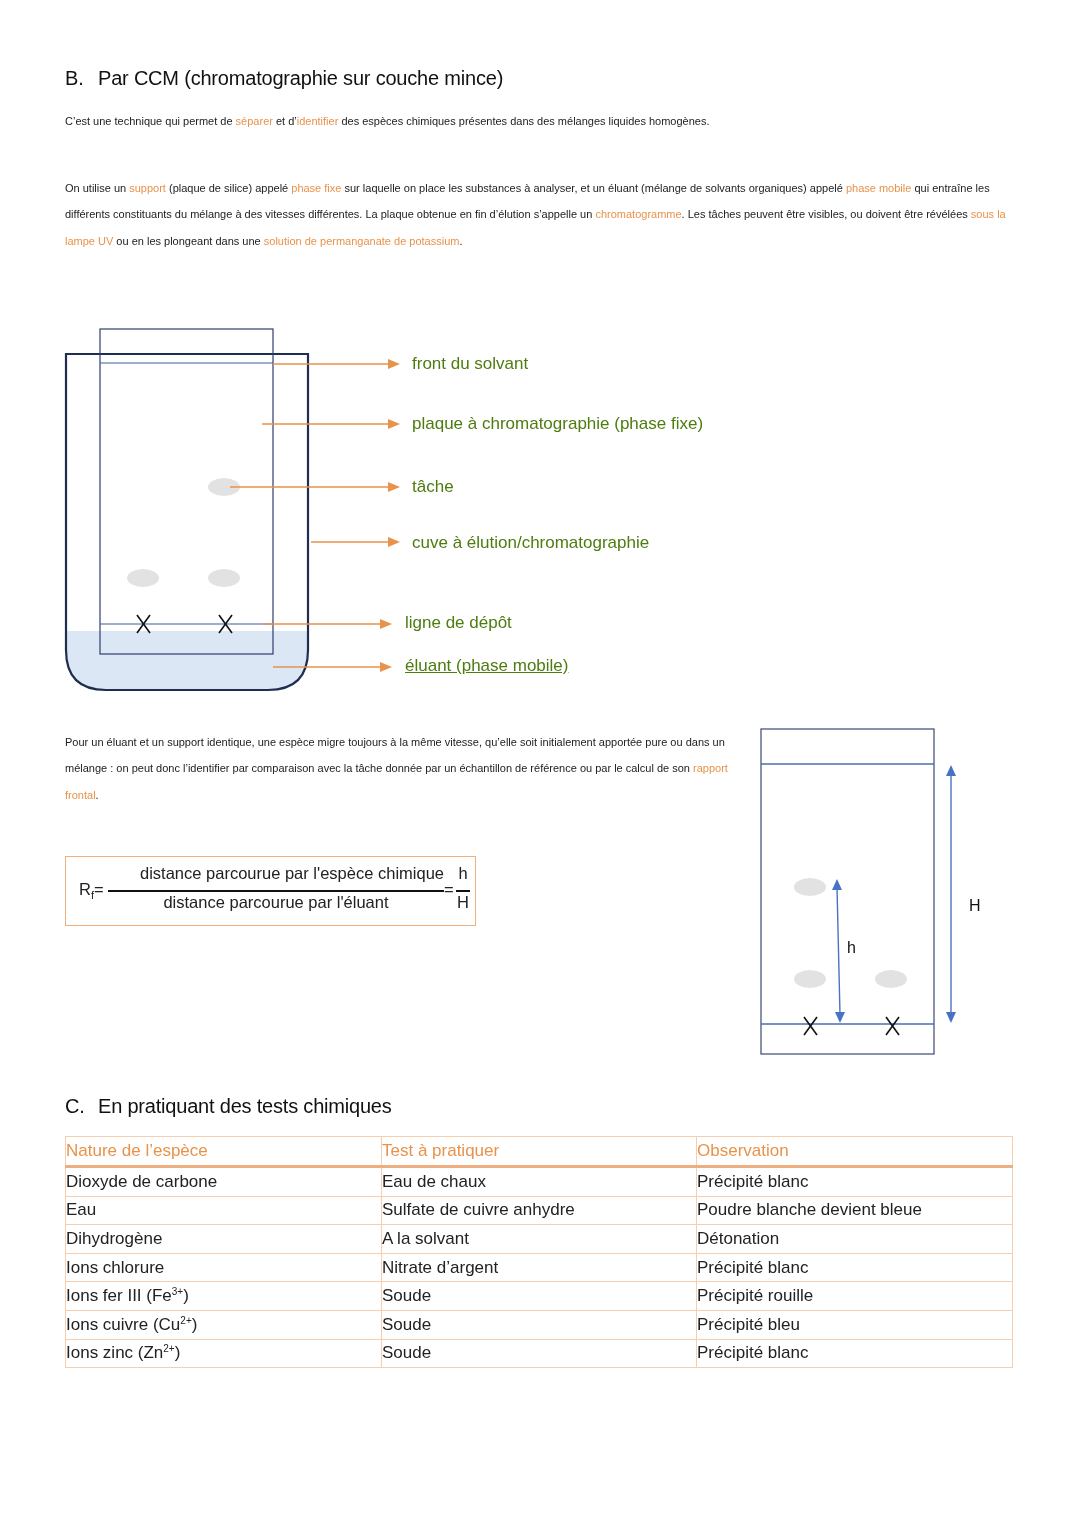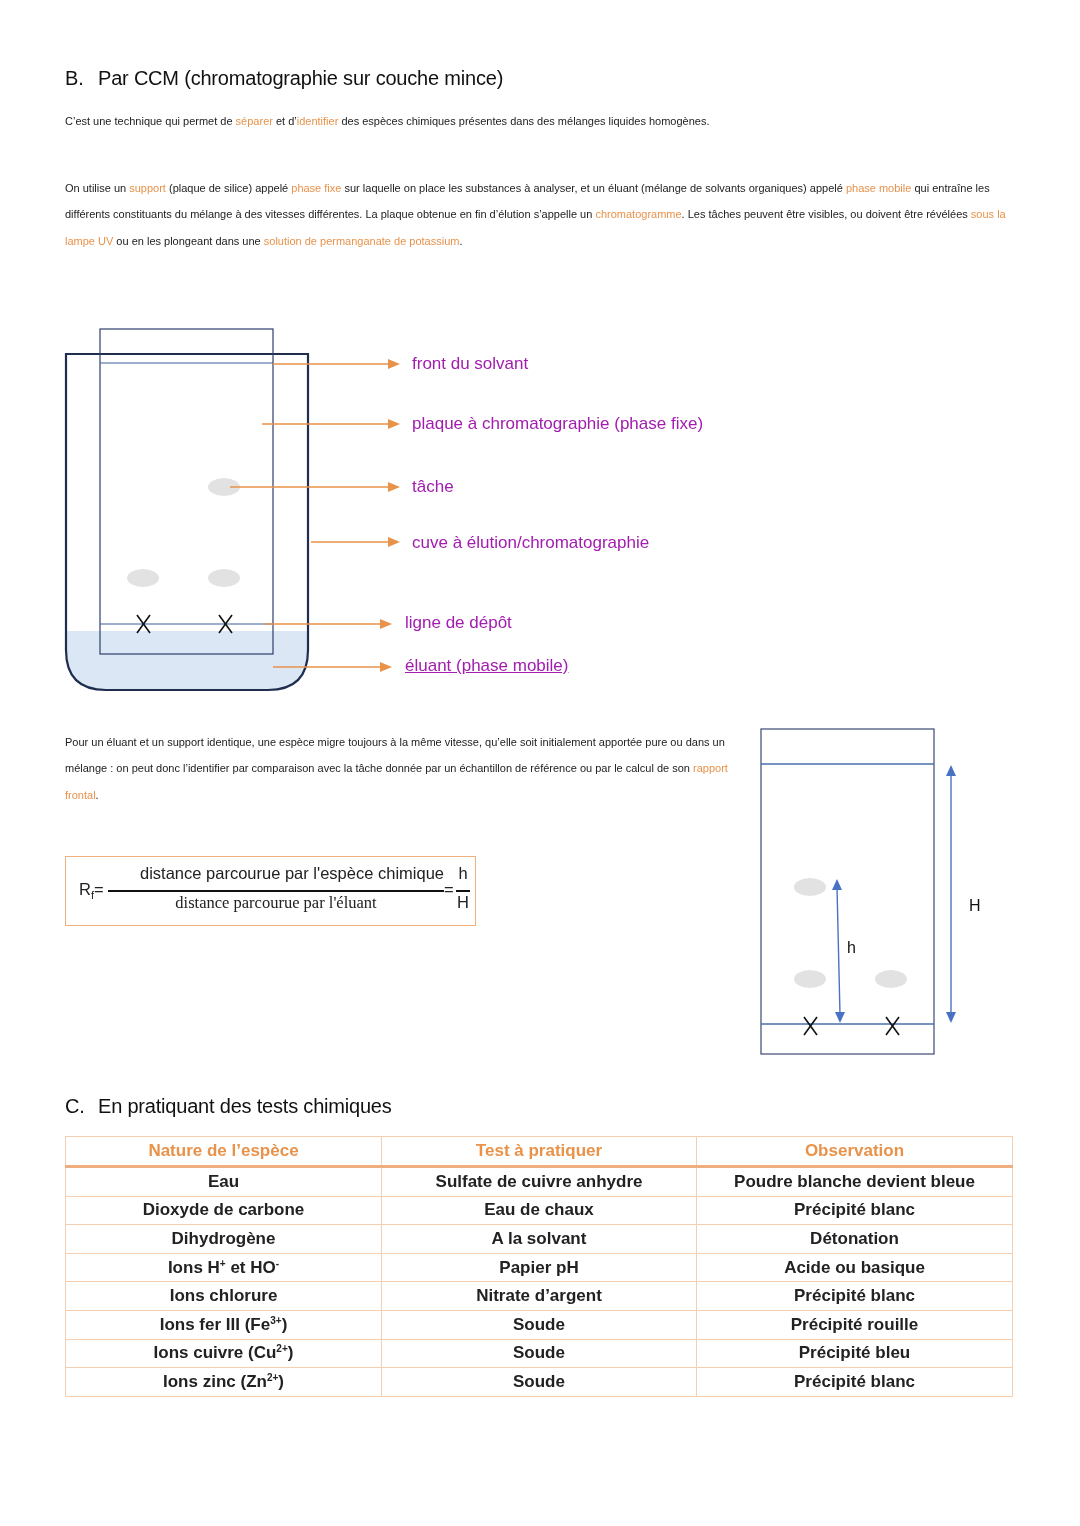--- a/index.html
+++ b/index.html
@@ -10,32 +10,32 @@
     }
     .abs { position: absolute; }
     .heading {
       font-size: 20px; color: #111; letter-spacing: -0.2px;
     }
     .heading .num { display: inline-block; width: 33px; }
     .para {
       font-size: 11px; line-height: 26.3px; color: #222;
     }
     .hl { color: #E8924A; }
-    .label { font-size: 17px; color: #a21caf; white-space: nowrap; }
+    .label { font-size: 17px; color: #4d7c0f; white-space: nowrap; }
     .formula-box {
       border: 1.5px solid #F0B07E; background: #fff;
     }
     .ftext { font-size: 16.5px; color: #222; white-space: nowrap; }
     table.tests {
       border-collapse: collapse; table-layout: fixed;
       font-size: 17px; color: #222;
     }
     table.tests th, table.tests td {
-      border: 1px solid #F5CFB0; text-align: center; padding: 0;
-      height: 27.6px; font-weight: bold;
+      border: 1px solid #F5CFB0; text-align: left; padding: 0;
+      height: 27.6px; font-weight: normal;
     }
     table.tests th { color: #E8924A; height: 28px; border-bottom: 3px solid #EFAE80; }
     table.tests sup { font-size: 10px; vertical-align: 6px; line-height: 0; }
   </style>
 </head>
 <body>
 
 <div class="abs heading" style="left:65px; top:67px;">
   <span class="num">B.</span><span>Par CCM (chromatographie sur couche mince)</span>
 </div>
@@ -93,21 +93,21 @@
 <div class="abs label" style="left:405px; top:656px;text-decoration:underline;">éluant (phase mobile)</div>
 
 <div class="abs para" id="para3" style="left:65px; top:729px; width:685px;"><span>Pour un éluant et un support identique, une espèce migre toujours à la même vitesse, qu’elle soit initialement apportée pure ou dans un mélange : on peut donc l’identifier par comparaison avec la tâche donnée par un échantillon de référence ou par le calcul de son </span><span class="hl">rapport frontal</span><span>.</span></div>
 
 <div class="abs formula-box" style="left:65px; top:856px; width:409px; height:68px;">
   <div class="abs ftext" style="left:13px; top:23px;">
     <span>R</span><sub style="font-size:11px;">f</sub><span>=</span>
   </div>
   <div class="abs ftext" style="left:42px; top:7px; width:336px; text-align:right;">distance parcourue par l'espèce chimique</div>
   <div class="abs" style="left:42px; top:33px; width:336px; height:2px; background:#111;"></div>
-  <div class="abs ftext" style="left:42px; top:36px; width:336px; text-align:center;font-family:Liberation Serif, serif;">distance parcourue par l'éluant</div>
+  <div class="abs ftext" style="left:42px; top:36px; width:336px; text-align:center;">distance parcourue par l'éluant</div>
   <div class="abs ftext" style="left:378px; top:23px;">=</div>
   <div class="abs ftext" style="left:390px; top:7px; width:14px; text-align:center;">h</div>
   <div class="abs" style="left:390px; top:33px; width:14px; height:2px; background:#111;"></div>
   <div class="abs ftext" style="left:390px; top:36px; width:14px; text-align:center;">H</div>
 </div>
 
 <svg class="abs" style="left:755px; top:725px;" width="240" height="335" viewBox="0 0 240 335">
   <rect x="6" y="4" width="173" height="325" fill="none" stroke="#3B4A72" stroke-width="1.2"></rect>
   <line x1="6" y1="39" x2="179" y2="39" stroke="#4A6FAE" stroke-width="1.5"></line>
   <line x1="6" y1="299" x2="179" y2="299" stroke="#4A6FAE" stroke-width="1.5"></line>
@@ -148,38 +148,33 @@
     </colgroup>
   <thead>
     <tr>
       <th>Nature de l’espèce</th>
       <th>Test à pratiquer</th>
       <th>Observation</th>
     </tr>
   </thead>
   <tbody id="tbody">
       <tr>
+        <td>Dioxyde de carbone</td>
+        <td>Eau de chaux</td>
+        <td>Précipité blanc</td>
+      </tr>
+      <tr>
         <td>Eau</td>
         <td>Sulfate de cuivre anhydre</td>
         <td>Poudre blanche devient bleue</td>
       </tr>
       <tr>
-        <td>Dioxyde de carbone</td>
-        <td>Eau de chaux</td>
-        <td>Précipité blanc</td>
-      </tr>
-      <tr>
         <td>Dihydrogène</td>
         <td>A la solvant</td>
         <td>Détonation</td>
-      </tr>
-      <tr>
-        <td>Ions H<sup>+</sup> et HO<sup>-</sup></td>
-        <td>Papier pH</td>
-        <td>Acide ou basique</td>
       </tr>
       <tr>
         <td>Ions chlorure</td>
         <td>Nitrate d’argent</td>
         <td>Précipité blanc</td>
       </tr>
       <tr>
         <td>Ions fer III (Fe<sup>3+</sup>)</td>
         <td>Soude</td>
         <td>Précipité rouille</td>

